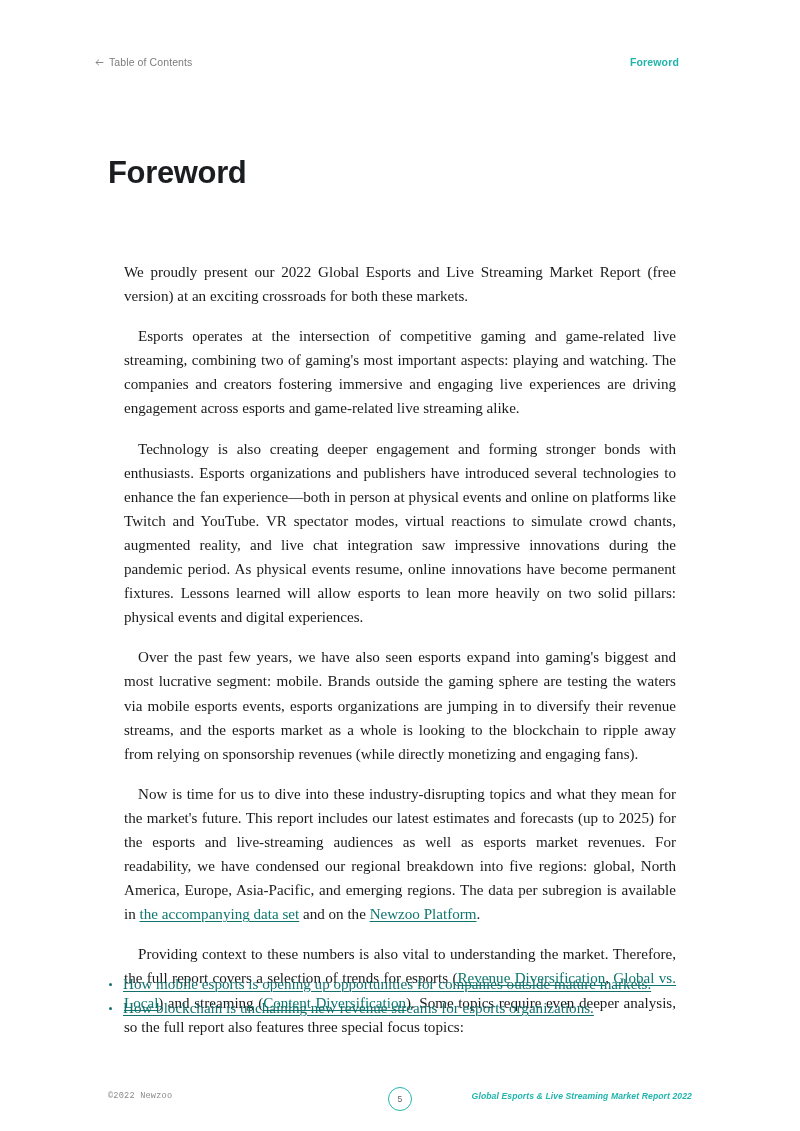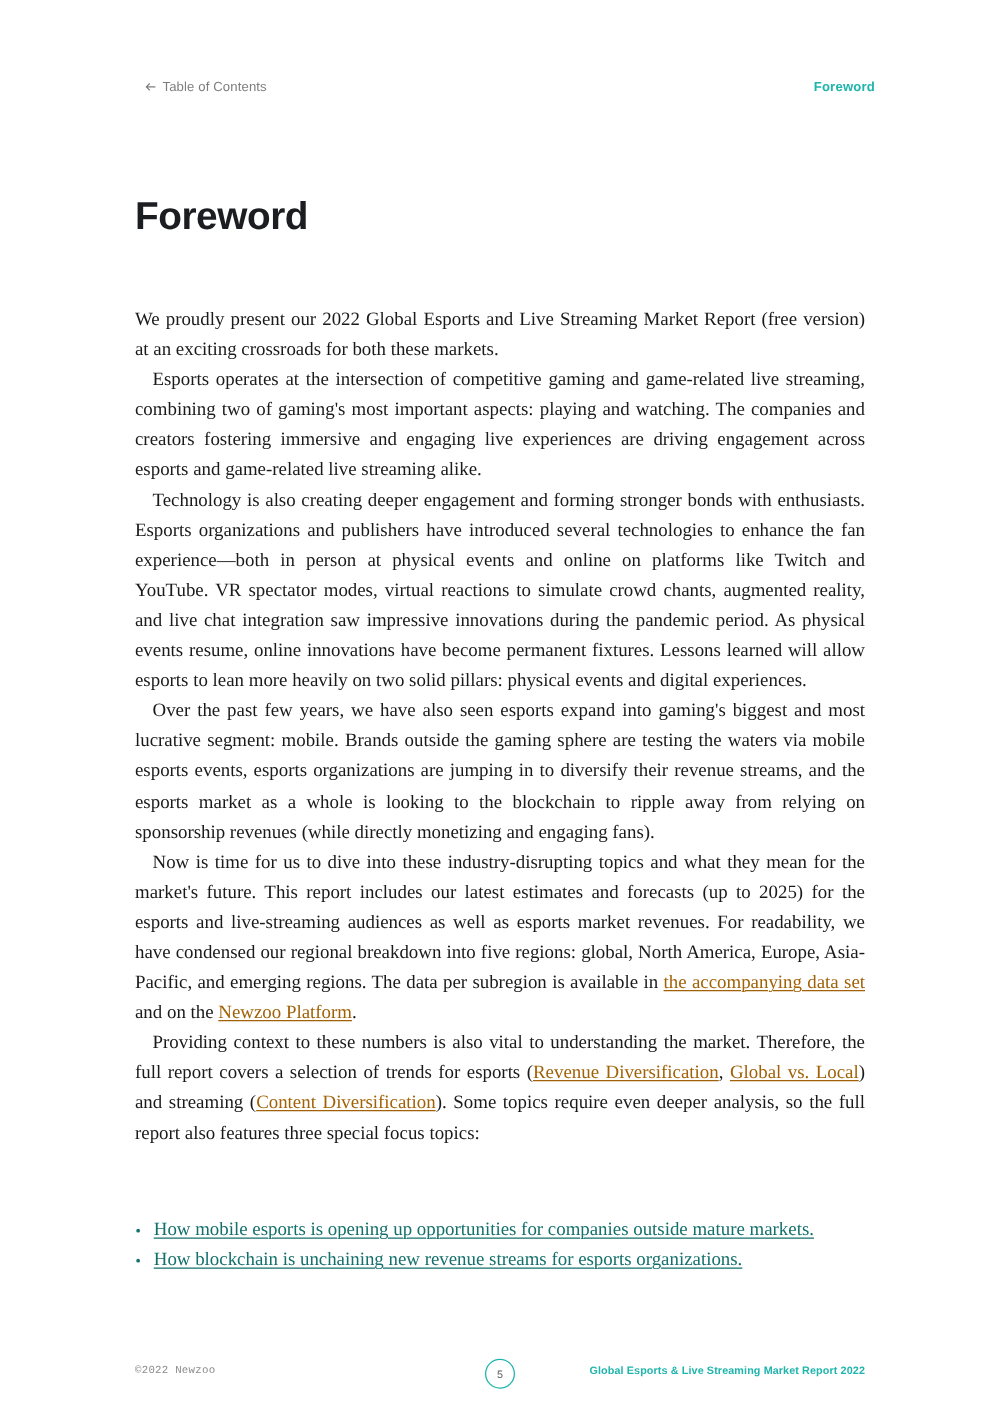--- a/index.html
+++ b/index.html
@@ -21,26 +21,26 @@
     position: absolute;
     inset: 0;
     width: 800px;
     height: 1131px;
     background: #fff;
   }
 
   
   .topbar {
     position: absolute;
-    left: 116px;
+    left: 95px;
     top: 57px;
     width: 584px;
     height: 18px;
     display: flex;
-    align-items: flex-end;
+    align-items: flex-start;
     justify-content: space-between;
   }
   .toc-link {
     display: flex;
     align-items: center;
     gap: 5px;
     font-family: "Liberation Sans", sans-serif;
     font-size: 10.5px;
     letter-spacing: 0.1px;
     color: #7d7d80;
@@ -80,34 +80,34 @@
   }
 
   
   .body-copy {
     position: absolute;
     left: 108px;
     top: 244px;
     width: 584px;
   }
   .body-copy p {
-    margin: 0;
+    margin: 16px;
     text-align: justify;
     text-justify: inter-word;
     font-size: 15.1px;
     line-height: 24.1px;
     color: #1a1a1a;
     hyphens: manual;
   }
   .body-copy p.indent {
     text-indent: 14px;
   }
 
   a.doclink {
-    color: #a16207;
+    color: #0f766e;
     text-underline-offset: 1.5px;
     text-decoration-thickness: 1px;
     cursor: pointer;
   }
 
   
   .focus-list {
     position: absolute;
     left: 108px;
     top: 972px;
@@ -163,20 +163,21 @@
     position: absolute;
     right: 0;
     top: 3px;
     font-family: "Liberation Sans", sans-serif;
     font-size: 8.6px;
     font-weight: 700;
     letter-spacing: 0.1px;
     color: #1fb5ad;
     line-height: 1;
     white-space: nowrap;
+    font-style: italic;
   }
   .page-number {
     position: absolute;
     left: 50%;
     top: -2px;
     transform: translateX(-50%);
     width: 22px;
     height: 22px;
     border: 1.2px solid #1fb5ad;
     border-radius: 50%;

